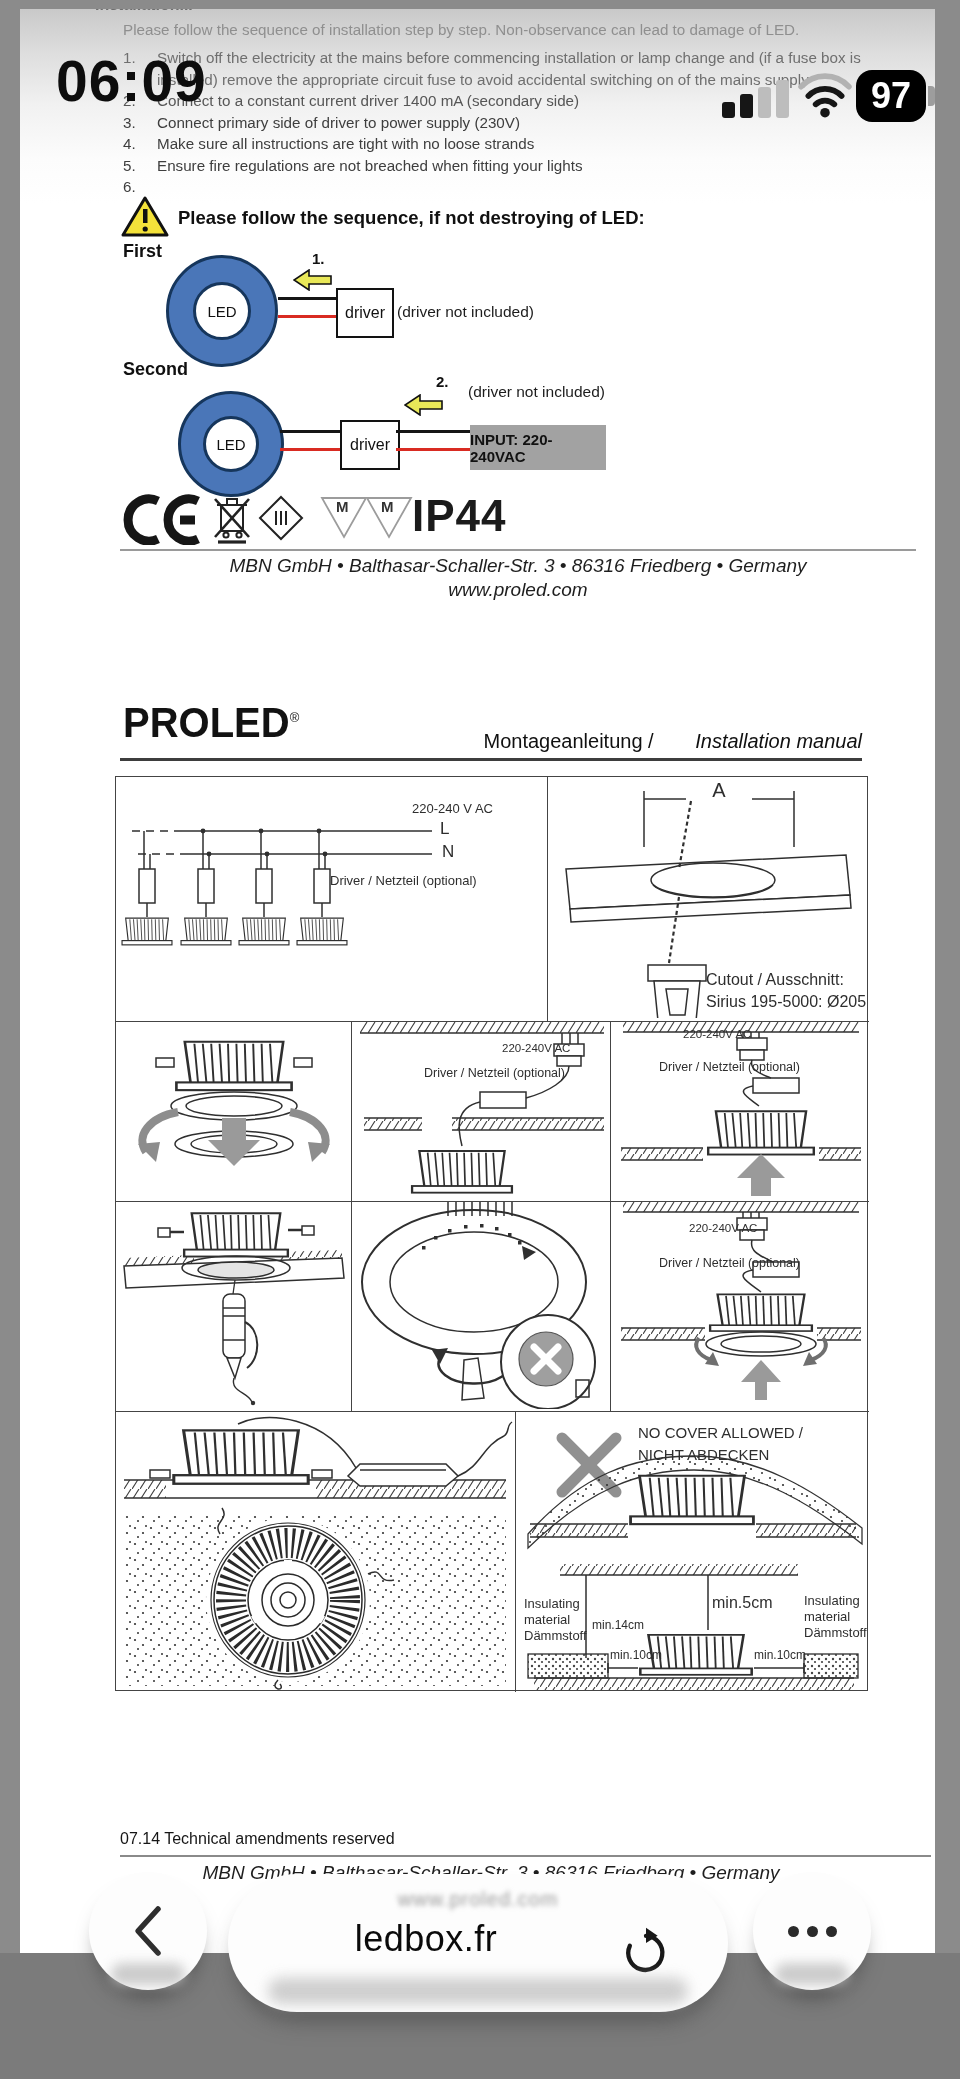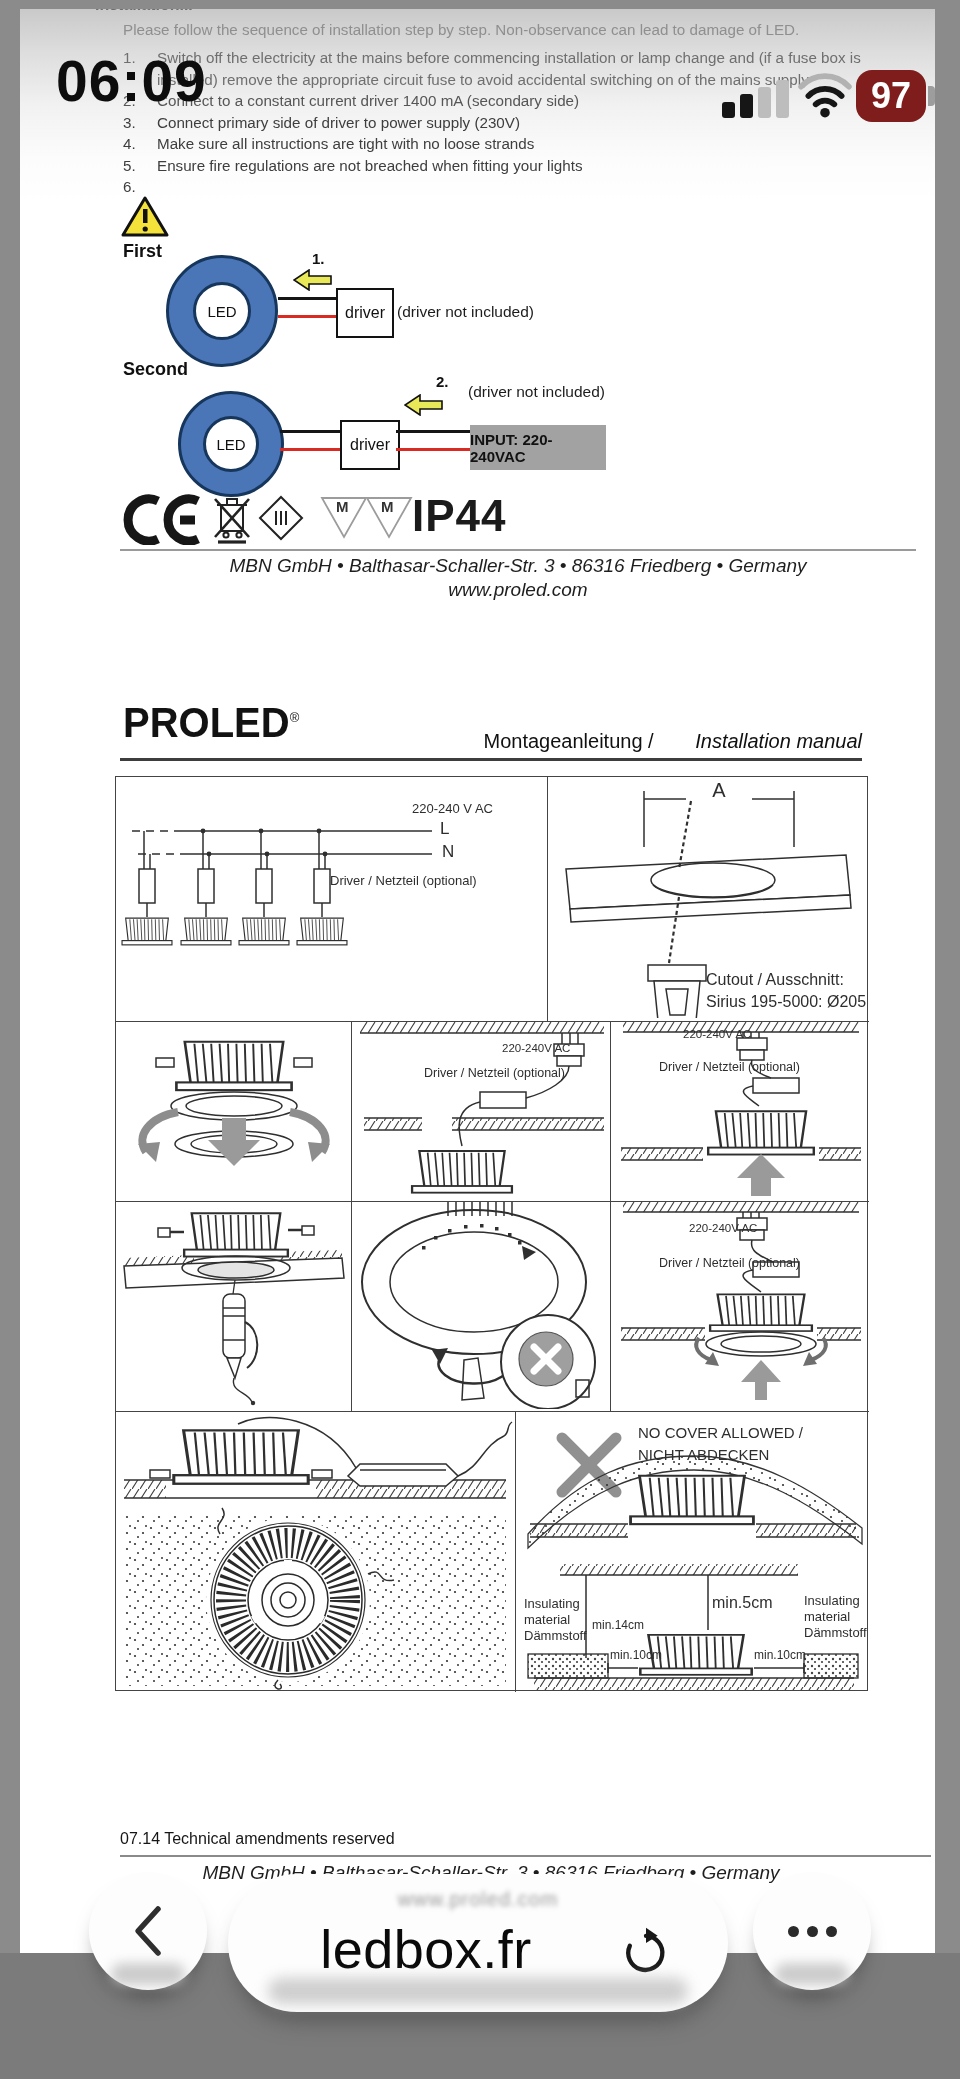--- a/index.html
+++ b/index.html
@@ -31,41 +31,41 @@
   .ip44{position:absolute;left:392px;top:482px;font-size:44px;font-weight:700;color:#1b1b1b;letter-spacing:1px;}
   .mlet{position:absolute;font-size:15px;font-weight:700;color:#333;}
   .hr1{position:absolute;left:100px;top:540px;width:796px;height:2px;background:#9a9a9a;}
   .foot1{position:absolute;left:100px;top:546px;width:796px;text-align:center;font-size:19px;font-style:italic;color:#1e1e1e;}
   .foot2{position:absolute;left:100px;top:570px;width:796px;text-align:center;font-size:19px;font-style:italic;color:#1e1e1e;}
   
   .clock{position:absolute;left:56px;top:48px;font-size:57px;font-weight:700;color:#0d0d0d;z-index:6;letter-spacing:1px;}
   .sig{position:absolute;left:722px;top:78px;height:40px;display:flex;align-items:flex-end;gap:5px;z-index:6;}
   .sig i{display:block;width:13px;border-radius:3px;}
   .wifi{position:absolute;left:798px;top:72px;z-index:6;}
-  .batt{position:absolute;left:856px;top:70px;width:70px;height:52px;background:#7f1d1d;border-radius:16px;display:flex;align-items:center;justify-content:center;color:#fff;font-size:36px;font-weight:700;z-index:6;}
+  .batt{position:absolute;left:856px;top:70px;width:70px;height:52px;background:#000000;border-radius:16px;display:flex;align-items:center;justify-content:center;color:#fff;font-size:36px;font-weight:700;z-index:6;}
   .battnub{position:absolute;left:928px;top:86px;width:7px;height:20px;border-radius:0 4px 4px 0;background:#9d9d9d;z-index:6;}
   
   .logo{position:absolute;left:103px;top:34px;font-size:40px;font-weight:800;color:#121212;letter-spacing:0;transform:scaleY(1.04);}
   .logo sup{font-size:13px;font-weight:400;}
   .manual{position:absolute;right:73px;top:64px;font-size:20px;color:#101010;white-space:nowrap;}
   .manual .it{font-style:italic;margin-left:36px;}
   .rule1{position:absolute;left:100px;top:92px;width:742px;height:3px;background:#3d3d3d;}
   .grid{position:absolute;left:95px;top:110px;width:753px;height:915px;border:1.5px solid #444;box-sizing:border-box;}
   .cell{position:absolute;box-sizing:border-box;}
   .bl{border-left:1.4px solid #444;} .bt{border-top:1.4px solid #444;}
   .lb{position:absolute;font-size:13px;color:#2e2e2e;white-space:nowrap;}
   .note{position:absolute;left:100px;top:1164px;font-size:16px;color:#161616;}
   .rule2{position:absolute;left:100px;top:1189px;width:811px;height:2px;background:#8a8a8a;}
   .foot3{position:absolute;left:100px;top:1196px;width:742px;text-align:center;font-size:19px;font-style:italic;color:#1e1e1e;}
   
   .circlebtn{position:absolute;width:118px;height:118px;border-radius:50%;background:#fdfdfd;z-index:5;display:flex;align-items:center;justify-content:center;box-shadow:0 16px 20px -8px rgba(50,50,50,.55);}
   .smudge{position:absolute;left:22px;right:22px;bottom:5px;height:22px;border-radius:12px;background:#c3c3c3;filter:blur(6px);opacity:.85;}
   .pill{position:absolute;left:228px;top:1874px;width:500px;height:138px;border-radius:69px;background:#fdfdfd;z-index:5;box-shadow:0 16px 22px -8px rgba(50,50,50,.5);}
   .pill .blur{position:absolute;left:0;right:0;top:14px;text-align:center;font-size:20px;color:#979797;filter:blur(2.6px);letter-spacing:1px;}
-  .pill .url{position:absolute;left:16px;right:120px;top:44px;text-align:center;font-size:54px;color:#0a0a0a;letter-spacing:.5px;}
+  .pill .url{position:absolute;left:16px;right:120px;top:44px;text-align:center;font-size:36px;color:#0a0a0a;letter-spacing:.5px;}
   .pill .psm{position:absolute;left:40px;right:40px;bottom:8px;height:26px;border-radius:13px;background:#c6c6c6;filter:blur(7px);opacity:.85;}
   .dots{display:flex;gap:8px;}
   .dots i{width:11px;height:11px;border-radius:50%;background:#2b2b2b;}
 </style>
 </head>
 <body>
 
 <svg width="0" height="0" style="position:absolute">
   <defs>
     <pattern id="ph" width="8" height="11" patternUnits="userSpaceOnUse">
@@ -130,20 +130,21 @@
     <div class="step c3">
         <span class="n">6.</span>
       </div>
   </div>
 
   <svg class="abs" style="left:100px;top:186px" width="50" height="44">
     <polygon points="25,3 47,40 3,40" fill="#f4e23a" stroke="#111" stroke-width="3" stroke-linejoin="round"></polygon>
     <rect x="23" y="14" width="4.5" height="14" fill="#111"></rect>
       <circle cx="25.2" cy="34" r="2.6" fill="#111"></circle>
   </svg>
+  <div class="warnhead">Please follow the sequence, if not destroying of LED:</div>
 
   <div class="seq" style="top:232px">First</div>
 
   <div class="donut" style="left:146px;top:246px;width:106px;height:106px">
     <div class="hole" style="width:52px;height:52px">LED</div>
   </div>
   <div class="wire b" style="left:258px;top:288px;width:60px"></div>
   <div class="wire r" style="left:258px;top:306px;width:60px"></div>
   <div class="drvbox" style="left:316px;top:279px;width:54px;height:46px">driver</div>
   <svg class="abs" style="left:273px;top:260px" width="40" height="22">

